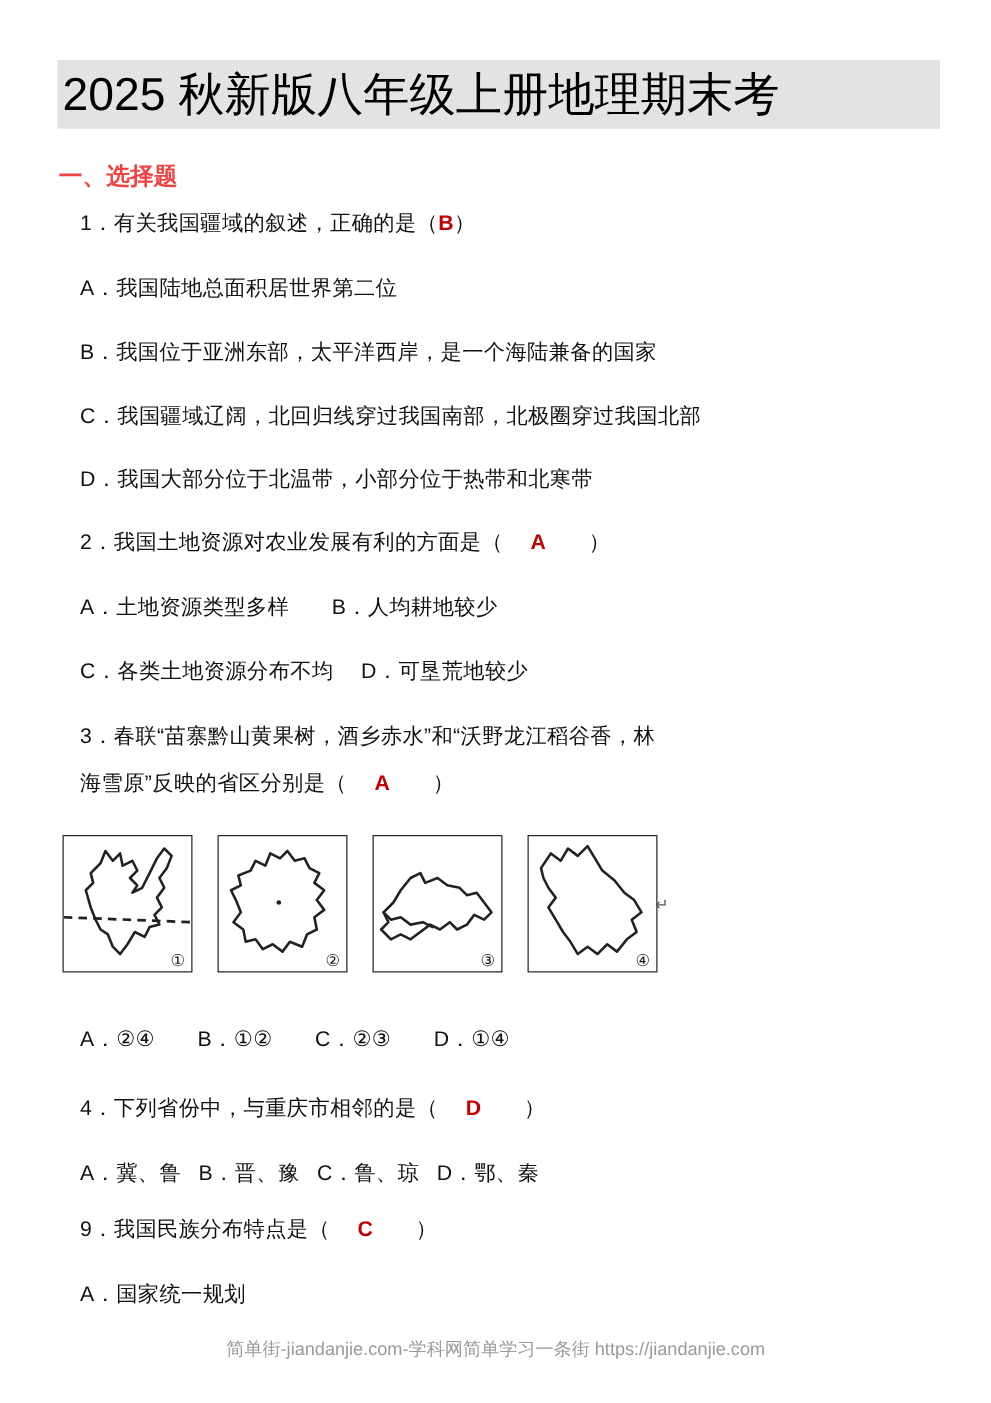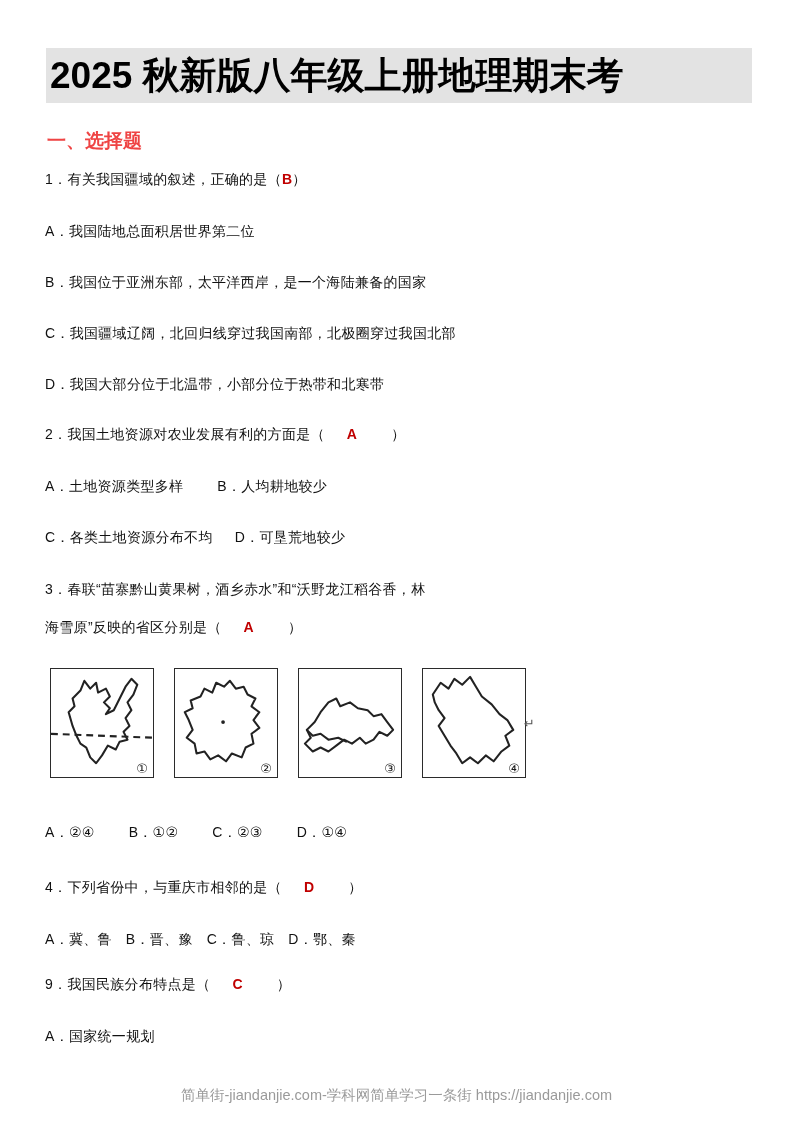--- a/index.html
+++ b/index.html
@@ -31,40 +31,40 @@
     background: #e3e3e3;
   }
   .title-text {
     position: absolute;
     left: 50px;
     top: 50px;
     width: 706px;
     height: 52px;
     line-height: 52px;
     font-size: 37px;
-    font-weight: 700;
+    font-weight: 400;
     letter-spacing: 0px;
     white-space: nowrap;
     color: #000000;
     font-family: "Liberation Sans", "DejaVu Sans", sans-serif;
   }
 
   
   .section-head {
     position: absolute;
     left: 47px;
     font-size: 19px;
     font-weight: 700;
     color: #ef4444;
     white-space: nowrap;
   }
   .line {
     position: absolute;
-    left: 45px;
-    font-size: 14px;
+    left: 64px;
+    font-size: 17px;
     line-height: 28px;
     color: #111;
     white-space: nowrap;
     letter-spacing: 0.3px;
   }
   .ans {
     color: #c00000;
     font-weight: 700;
   }
   .gap-s { display: inline-block; width: 14px; }
@@ -108,21 +108,20 @@
   
   .footer {
     position: absolute;
     left: 0;
     top: 1070px;
     width: 793px;
     text-align: center;
     font-size: 14.5px;
     color: #9a9a9a;
     white-space: nowrap;
-    margin-top: 16px;
   }
 </style>
 </head>
 <body>
 
 <div class="page">
 
   <div class="title-band"></div>
   <div class="title-text">2025 秋新版八年级上册地理期末考</div>
 

